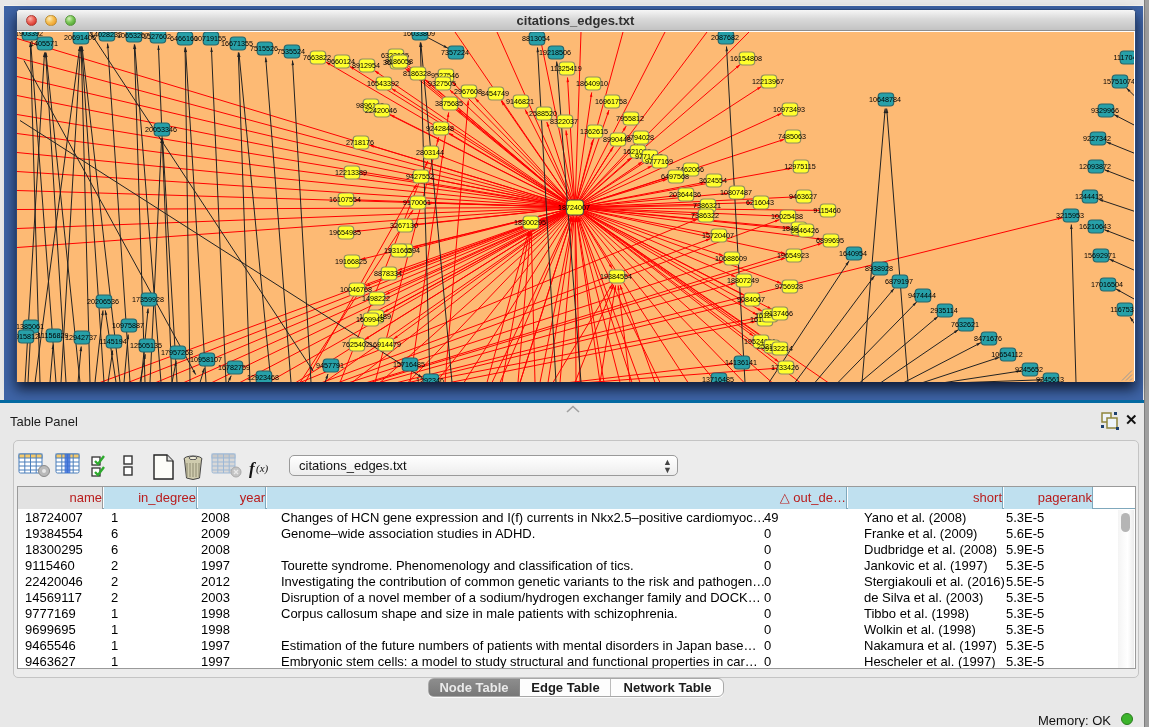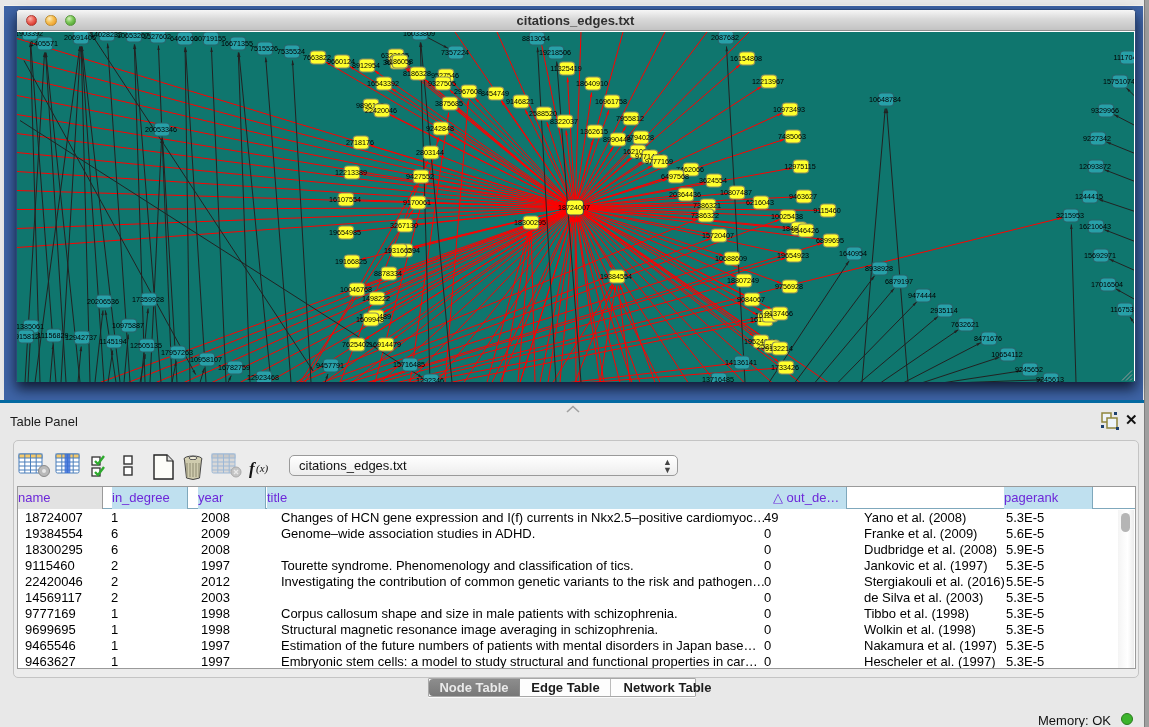--- a/index.html
+++ b/index.html
@@ -5,42 +5,42 @@
 #app{position:relative;width:1149px;height:727px;background:#e8e8e8}
 #desktop{position:absolute;left:4px;top:4.5px;width:1139px;height:396px;background:#3e64a6;border-top:1px solid #f5f3ee}
 #rightstrip{position:absolute;right:0;top:0;width:5px;height:727px;background:#9f9f9f;border-left:1px solid #7e7e7e}
 #win{position:absolute;left:15.5px;top:9px;width:1120px;height:373px;background:#fff;border:1.5px solid #2b4878;border-radius:4px 4px 0 0;box-shadow:0 7px 13px rgba(4,9,22,.8)}
 #titlebar{position:absolute;left:0;top:0;width:100%;height:21px;border-radius:3px 3px 0 0;background:linear-gradient(#f6f6f6,#d9d9d9 45%,#c3c3c3);border-bottom:1px solid #8d8d8d}
 #titlebar .title{position:absolute;left:0;right:0;top:2.5px;text-align:center;font-size:13px;font-weight:bold;color:#303030}
 .tl{position:absolute;top:4.75px;width:11.5px;height:11.5px;border-radius:50%}
 #tl1{left:9.25px;background:radial-gradient(circle at 35% 30%,#f9b9af,#ee6a5f 40%,#d93b30 75%,#b2241c);border:.5px solid #b03c34}
 #tl2{left:28.5px;background:radial-gradient(circle at 35% 30%,#fcedc0,#f6be4f 45%,#eda033 78%,#c67e1f);border:.5px solid #c08e2e}
 #tl3{left:48px;background:radial-gradient(circle at 35% 30%,#d5f0bb,#79c756 45%,#58a839 78%,#3d7d26)!important;border:.5px solid #5a9840}
-#canvas{position:absolute;left:0px;top:22px;width:1117px;height:350px;background:#0f766e;overflow:hidden}
+#canvas{position:absolute;left:0px;top:22px;width:1117px;height:350px;background:#fdba74;overflow:hidden}
 #tablepanel{position:absolute;left:0;top:400px;width:1144px;height:327px;background:#e8e8e8;border-top:3px solid #0369a1}
 #tphead{position:absolute;left:0;top:0;width:100%;height:37px}
 #tphead .t{position:absolute;left:10px;top:11px;font-size:13px;color:#1c1c1c}
 #toolc{position:absolute;left:13px;top:37px;width:1126px;height:238px;background:#ececec;border:1px solid #c4c4c4;border-radius:5px}
 #combo{position:absolute;left:289px;top:52px;width:389px;height:21px;background:linear-gradient(#ffffff,#ededed);border:1px solid #9a9a9a;border-radius:5px;font-size:13px;color:#111;line-height:19px;padding-left:9px}
 #combo .stp{position:absolute;right:5px;top:2px;font-size:9px;color:#444;line-height:8px;text-align:center}
 #tbl{position:absolute;left:17px;top:83px;width:1119px;height:183px;background:#fff;border:1px solid #9a9a9a;overflow:hidden;font-size:13px}
 #thead{position:absolute;left:0;top:0;width:1118px;height:22px;background:#fff}
-.th{position:absolute;top:0;height:22px;background:#bfe0ef;border-right:1px solid #7fa8bc;text-align:left;line-height:22px;color:#6d28d9}
+.th{position:absolute;top:0;height:22px;background:#bfe0ef;border-right:1px solid #7fa8bc;text-align:right;line-height:22px;color:#b91c1c}
 #th0{left:0;width:85px;background:#e2e2e2;border-right:1px solid #9a9a9a}
-#th1{left:94px;width:76px}#th2{left:180px;width:68px}#th3{left:249px;width:561px}
+#th1{left:86px;width:93px}#th2{left:180px;width:68px}#th3{left:249px;width:561px}
 #th4{left:755px;width:74px}#th5{left:830px;width:155px}#th6{left:986px;width:89px}
 #thead{border-bottom:1px solid #7fa8bc}
 .tr{position:absolute;left:0;width:1118px;height:16px;line-height:16px;color:#000;white-space:nowrap}
 .c{position:absolute;top:0;height:16px;overflow:hidden}
 .c0{left:7px;width:80px}.c1{left:93px;width:85px}.c2{left:183px;width:64px}
 .c3{left:263px;width:490px}.c4{left:746px;width:70px}.c5{left:846px;width:152px}
 .c6{left:988px;width:90px}
 #vsb{position:absolute;right:1px;top:23px;width:16px;height:159px;background:linear-gradient(90deg,#f4f4f4,#fff 60%,#ececec)}
 #vsb .thumb{position:absolute;left:3px;top:3px;width:9px;height:19px;background:#b5b5b5;border-radius:5px}
-#tabs{position:absolute;left:428px;top:275px;width:268px;height:19px;background:#fdfdfd;border:1px solid #a8a8a8;border-radius:1px;box-shadow:0 1px 0 rgba(255,255,255,.8)}
+#tabs{position:absolute;left:428px;top:275px;width:296px;height:19px;background:#fdfdfd;border:1px solid #a8a8a8;border-radius:6px;box-shadow:0 1px 0 rgba(255,255,255,.8)}
 .tab{position:absolute;top:0;height:17px;font-size:13px;font-weight:bold;line-height:17px;text-align:center;color:#1c1c1c}
 #tab1{left:0;width:91px;background:linear-gradient(#8d8d8d,#787878);color:#eaeaea;border-radius:4px 0 0 4px;border-right:1px solid #8a8a8a}
 #tab2{left:92px;width:89px}#tab3{left:181px;width:114px;border-left:1px solid #bbb}
 #mem{position:absolute;right:33px;top:310px;font-size:13px;color:#111}
 #memdot{position:absolute;right:11px;top:310px;width:12px;height:12px;border-radius:50%;background:#3cb42c;border:1px solid #2a7a1e}
 #closei{position:absolute;left:1125px;top:8px;font-size:15px;font-weight:bold;color:#111}
 .tr:nth-child(1){top:0px}.tr:nth-child(2){top:16px}.tr:nth-child(3){top:32px}.tr:nth-child(4){top:48px}.tr:nth-child(5){top:64px}.tr:nth-child(6){top:80px}.tr:nth-child(7){top:96px}.tr:nth-child(8){top:112px}.tr:nth-child(9){top:128px}.tr:nth-child(10){top:144px}</style></head>
 <body>
 <div id="app">
   <div id="desktop"></div>
@@ -817,20 +817,21 @@
 <text x="256" y="21" font-family="Liberation Serif,serif" font-style="italic" font-size="11" fill="#111">(x)</text>
       </svg>
     <div id="combo">citations_edges.txt<div class="stp">▲<br>▼</div></div>
     <div id="tbl">
       <div id="thead">
         <div class="th" id="th0">name</div>
         <div class="th" id="th1">in_degree</div>
         <div class="th" id="th2">year</div>
         <div class="th" id="th3">title</div>
         <div class="th" id="th4">△ out_de…</div>
+        <div class="th" id="th5">short</div>
         <div class="th" id="th6">pagerank</div>
       </div>
       <div id="tbody" style="position:absolute;left:0;top:23px;width:1118px;height:160px">
 <div class="tr">
             <div class="c c0">18724007</div>
             <div class="c c1">1</div>
             <div class="c c2">2008</div>
             <div class="c c3">Changes of HCN gene expression and I(f) currents in Nkx2.5–positive cardiomyoc…</div>
             <div class="c c4">49</div>
             <div class="c c5">Yano et al. (2008)</div>
@@ -868,38 +869,38 @@
             <div class="c c2">2012</div>
             <div class="c c3">Investigating the contribution of common genetic variants to the risk and pathogen…</div>
             <div class="c c4">0</div>
             <div class="c c5">Stergiakouli et al. (2016)</div>
             <div class="c c6">5.5E-5</div>
           </div>
 <div class="tr">
             <div class="c c0">14569117</div>
             <div class="c c1">2</div>
             <div class="c c2">2003</div>
+            <div class="c c3">Disruption of a novel member of a sodium/hydrogen exchanger family and DOCK…</div>
             <div class="c c4">0</div>
             <div class="c c5">de Silva et al. (2003)</div>
             <div class="c c6">5.3E-5</div>
           </div>
 <div class="tr">
             <div class="c c0">9777169</div>
             <div class="c c1">1</div>
             <div class="c c2">1998</div>
             <div class="c c3">Corpus callosum shape and size in male patients with schizophrenia.</div>
             <div class="c c4">0</div>
             <div class="c c5">Tibbo et al. (1998)</div>
             <div class="c c6">5.3E-5</div>
           </div>
 <div class="tr">
             <div class="c c0">9699695</div>
             <div class="c c1">1</div>
             <div class="c c2">1998</div>
-            <div class="c c3">Structural magnetic resonance image averaging in schizophrenia.</div>
             <div class="c c4">0</div>
             <div class="c c5">Wolkin et al. (1998)</div>
             <div class="c c6">5.3E-5</div>
           </div>
 <div class="tr">
             <div class="c c0">9465546</div>
             <div class="c c1">1</div>
             <div class="c c2">1997</div>
             <div class="c c3">Estimation of the future numbers of patients with mental disorders in Japan base…</div>
             <div class="c c4">0</div>

